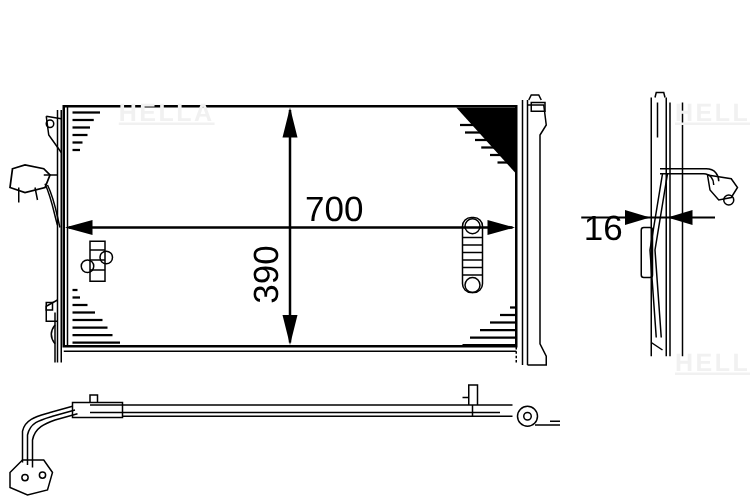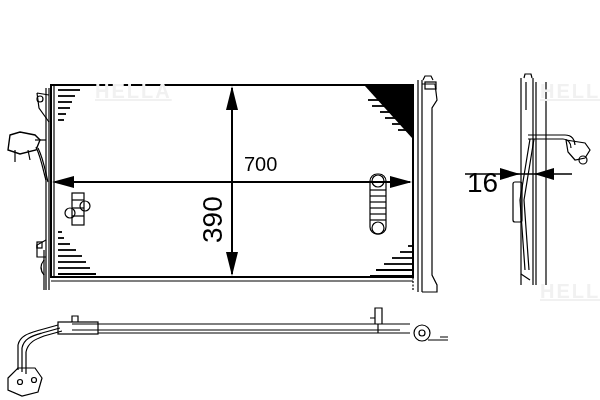--- a/index.html
+++ b/index.html
@@ -1,19 +1,19 @@
 <!DOCTYPE html>
 <html><head>
 <meta charset="utf-8">
 <style>
   html, body { margin:0; padding:0; background:#ffffff; }
   body { width:600px; height:400px; overflow:hidden; position:relative; font-family:"Liberation Sans", sans-serif; }
   #canvas { position:absolute; left:0; top:0; width:600px; height:400px; }
   .dim-label { position:absolute; font-family:"Liberation Sans", sans-serif; color:#000; line-height:1; }
-  #lbl-700 { left:244px; top:154px; font-size:20px; }
+  #lbl-700 { left:244px; top:154px; font-size:28px; }
   #lbl-16 { left:467px; top:148px; font-size:28px;margin-top:21px; }
   #lbl-390 { left:199px; top:243px; font-size:28px; transform:rotate(-90deg); transform-origin:left top; }
   .wm { position:absolute; color:#f1f1f1; font-size:20px; font-weight:bold; letter-spacing:2px;text-decoration:underline; }
 </style>
 </head>
 <body>
 
 <div id="canvas">
   <div class="wm" style="left:95px;top:80px;">HELLA</div>
   <div class="wm" style="left:540px;top:80px;">HELLA</div>

